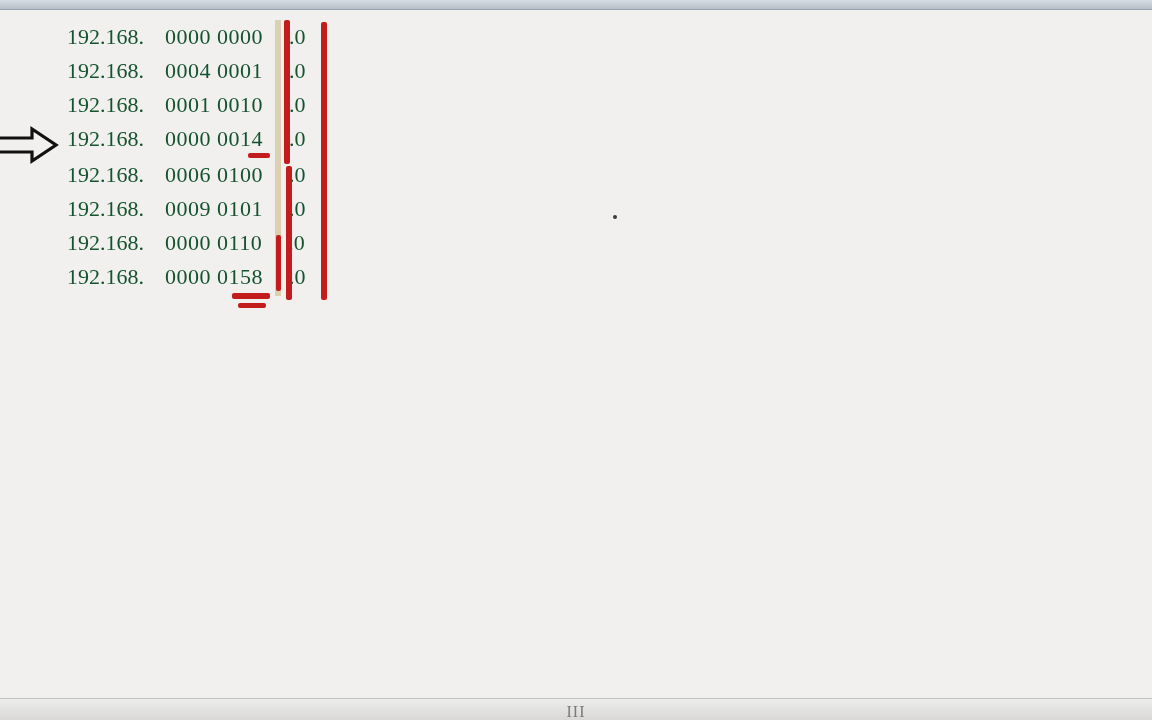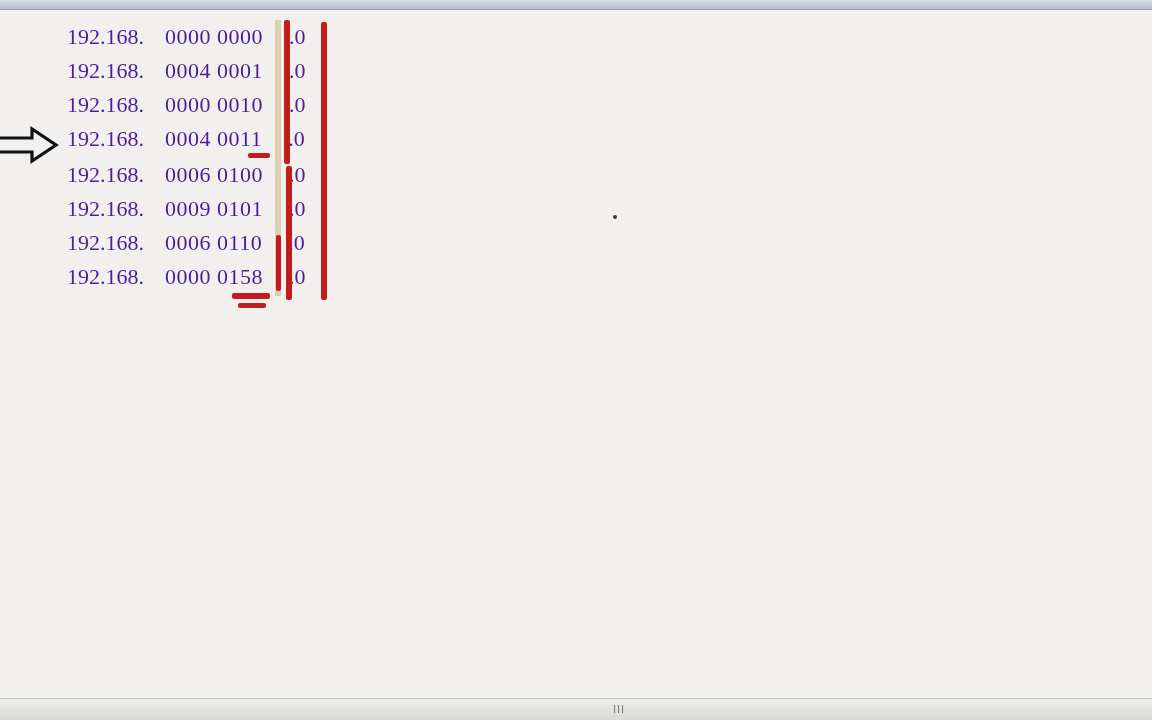--- a/index.html
+++ b/index.html
@@ -22,38 +22,37 @@
       height: 22px;
       background: linear-gradient(#ededec, #d9d8d6);
       border-top: 1px solid #c4c2bf;
     }
     .footer .grip {
       position: absolute;
       left: 50%;
       top: 4px;
       transform: translateX(-50%);
       color: #7a7a78;
-      font-size: 11px;
+      font-size: 16px;
       letter-spacing: 1px;
-      font-family: Liberation Sans, sans-serif;
-      margin-left: 43px;
+      font-family: Liberation Serif, serif;
     }
     .content {
       position: absolute;
       top: 10px; left: 0; right: 0; bottom: 22px;
       background: #f1f0ee;
     }
     .row {
       position: absolute;
       left: 67px;
       height: 34px;
       display: flex;
       align-items: center;
       font-size: 22px;
-      color: #4c1d95;
+      color: #14532d;
       white-space: pre;
     }
     .row .prefix { display: inline-block; width: 98px; }
     .row .binary { display: inline-block; letter-spacing: 0.5px; }
     .row .suffix { display: inline-block; margin-left: 26px; }
 
     
     .tanbar {
       position: absolute;
       left: 275px;
@@ -100,41 +99,41 @@
     <span class="binary">0000 0000</span>
     <span class="suffix">.0</span>
   </div>
   <div class="row" style="top:44px">
     <span class="prefix">192.168.</span>
     <span class="binary">0004 0001</span>
     <span class="suffix">.0</span>
   </div>
   <div class="row" style="top:78px">
     <span class="prefix">192.168.</span>
-    <span class="binary">0000 0010</span>
+    <span class="binary">0001 0010</span>
     <span class="suffix">.0</span>
   </div>
   <div class="row" style="top:112px">
     <span class="prefix">192.168.</span>
-    <span class="binary">0004 0011</span>
+    <span class="binary">0000 0014</span>
     <span class="suffix">.0</span>
   </div>
   <div class="row" style="top:148px">
     <span class="prefix">192.168.</span>
     <span class="binary">0006 0100</span>
     <span class="suffix">.0</span>
   </div>
   <div class="row" style="top:182px">
     <span class="prefix">192.168.</span>
     <span class="binary">0009 0101</span>
     <span class="suffix">.0</span>
   </div>
   <div class="row" style="top:216px">
     <span class="prefix">192.168.</span>
-    <span class="binary">0006 0110</span>
+    <span class="binary">0000 0110</span>
     <span class="suffix">.0</span>
   </div>
   <div class="row" style="top:250px">
     <span class="prefix">192.168.</span>
     <span class="binary">0000 0158</span>
     <span class="suffix">.0</span>
   </div>
 
   <div class="arrow">
     <svg viewBox="0 0 62 38">

